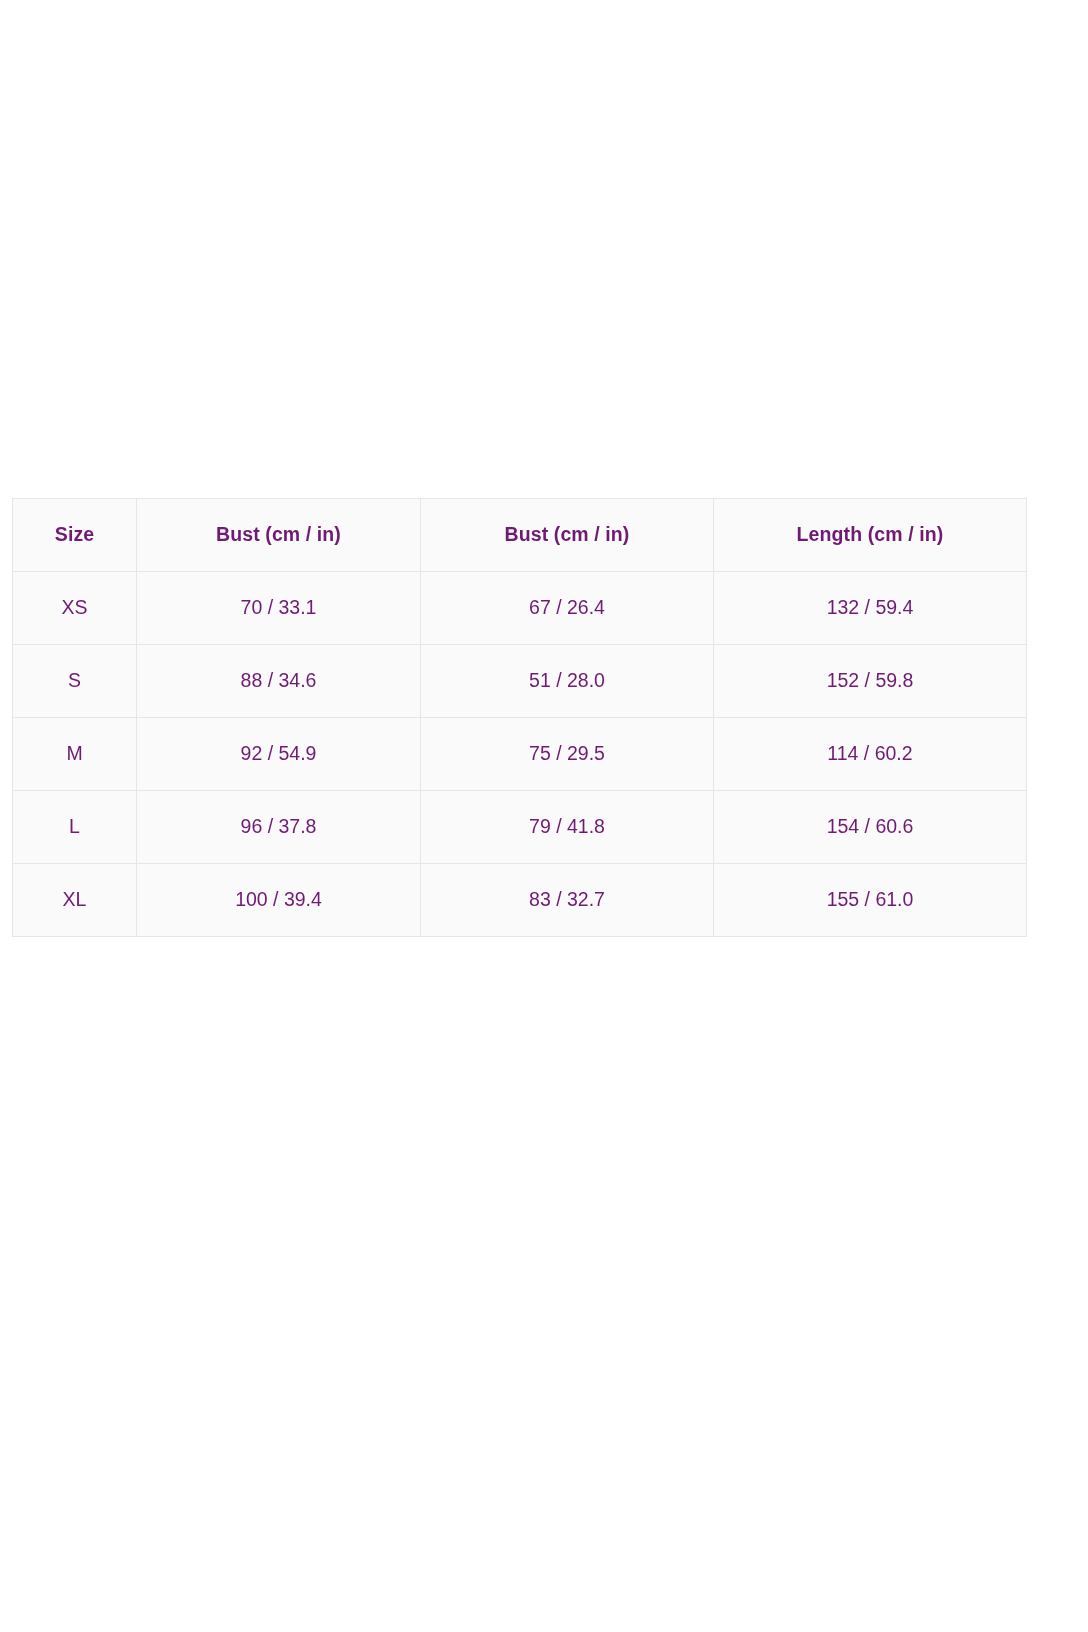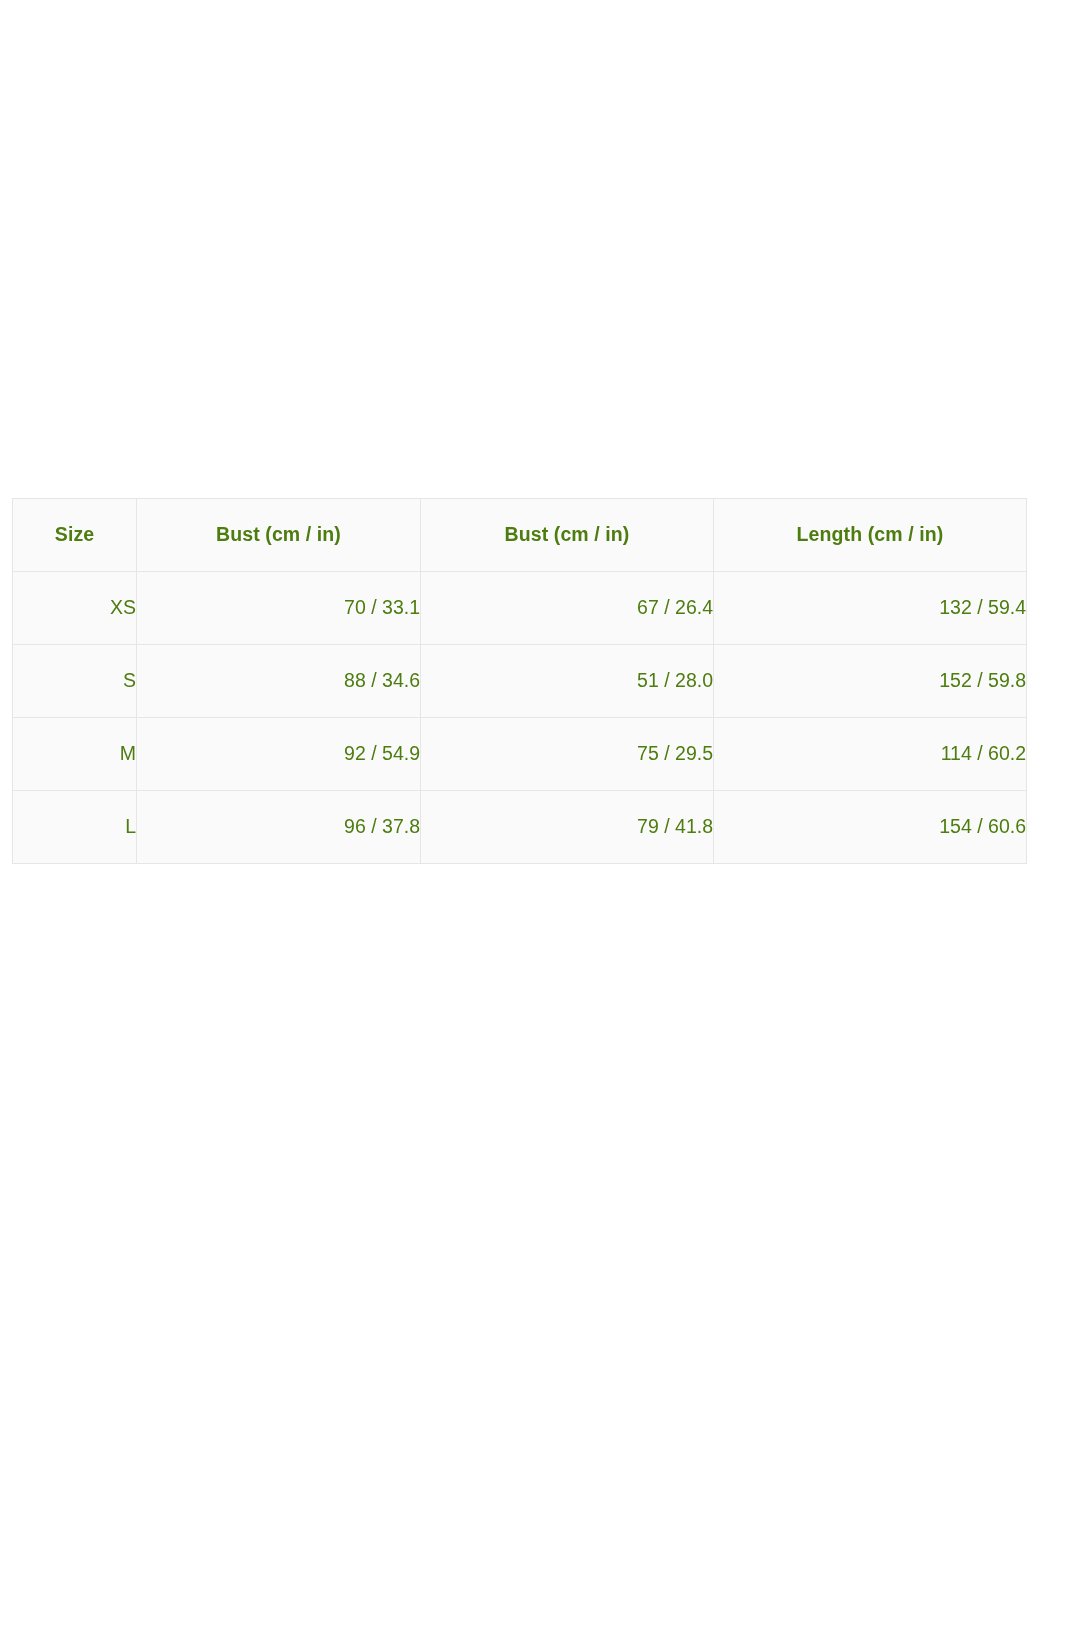--- a/index.html
+++ b/index.html
@@ -39,33 +39,32 @@
   table.size-chart col.c-waist  { width: 293px; }
   table.size-chart col.c-length { width: 313px; }
 
   table.size-chart th,
   table.size-chart td {
     border: 1px solid #e6e6e6;
     text-align: center;
     vertical-align: middle;
     font-size: 19.5px;
     line-height: 1.3;
-    color: #4d7c0f;
+    color: #701a75;
     padding: 0;
     background: #fafafa;
   }
   table.size-chart thead th {
     height: 72px;
     font-weight: bold;
     letter-spacing: 0.1px;
   }
   table.size-chart tbody td {
     height: 72px;
     font-weight: normal;
-    text-align: right;
   }
   table.size-chart tbody td.size-cell {
     font-weight: normal;
   }
 </style>
 </head>
 <body>
 
 <div class="page">
   <div class="table-wrap">
@@ -102,16 +101,22 @@
           <td>92 / 54.9</td>
           <td>75 / 29.5</td>
           <td>114 / 60.2</td>
         </tr>
         <tr>
           <td class="size-cell">L</td>
           <td>96 / 37.8</td>
           <td>79 / 41.8</td>
           <td>154 / 60.6</td>
         </tr>
+        <tr>
+          <td class="size-cell">XL</td>
+          <td>100 / 39.4</td>
+          <td>83 / 32.7</td>
+          <td>155 / 61.0</td>
+        </tr>
       </tbody>
     </table>
   </div>
 </div>
 
 </body></html>

